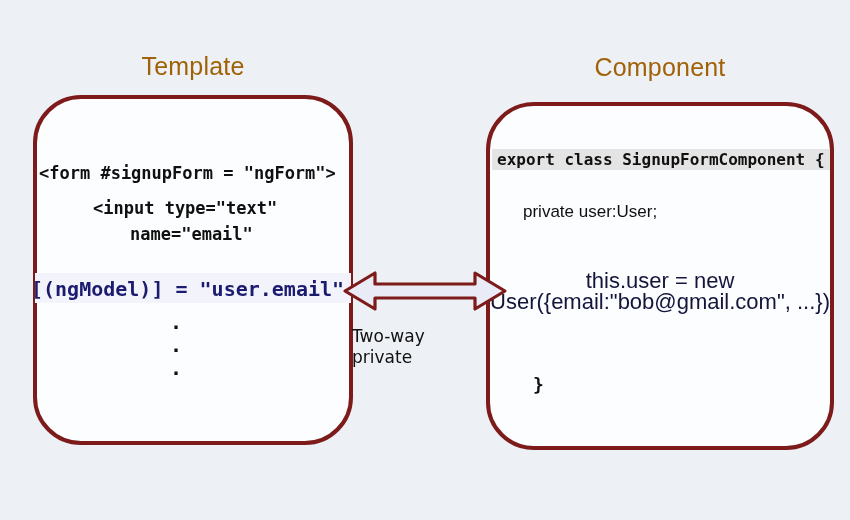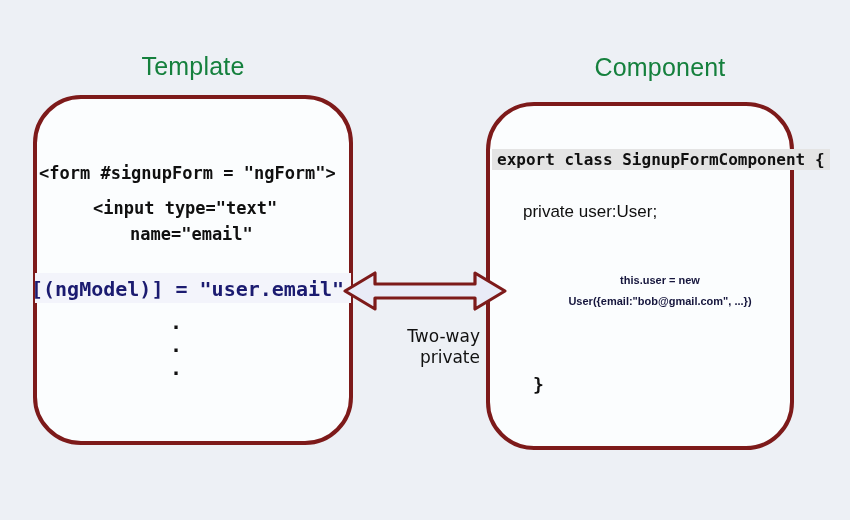--- a/index.html
+++ b/index.html
@@ -4,33 +4,33 @@
 <style>
   html,body { margin:0; padding:0; }
   .stage {
     position:relative; width:850px; height:520px;
     background:var(--background,#edf0f5);
     font-family:"Liberation Sans",sans-serif;
     overflow:hidden;
   }
   .title {
     position:absolute; text-align:center;
-    font-size:25px; color:#15803d; letter-spacing:0.2px;
+    font-size:25px; color:#a16207; letter-spacing:0.2px;
   }
   #left-title  { left:33px;  top:52px; width:320px; }
   #right-title { left:486px; top:53px; width:348px; }
 
   .panel {
     position:absolute; box-sizing:border-box;
     border:4px solid var(--box-border,#7d1a1a);
     border-radius:48px;
     background:var(--box-fill,#fbfdfe);
   }
   #left-panel  { left:33px;  top:95px;  width:320px; height:350px; }
-  #right-panel { left:486px; top:102px; width:308px; height:348px; }
+  #right-panel { left:486px; top:102px; width:348px; height:348px; }
 
   .mono { font-family:"DejaVu Sans Mono",monospace; font-weight:bold; }
   .code-line { position:absolute; white-space:pre; color:var(--code-text,#101010); }
 
   
   #line-form  { left:2px;  top:64px;  font-size:17px; }
   #line-input { left:56px; top:99px;  font-size:17px; }
   #line-name  { left:93px; top:125px; font-size:17px; }
   #ngmodel-strip {
     position:absolute; left:-2px; top:174px; width:316px; height:30px;
@@ -44,35 +44,35 @@
   #line-export {
     left:2px; top:43px; font-size:16px; line-height:21px;
     background:var(--export-highlight,#e4e4e4); padding:0 5px;
   }
   #line-private {
     position:absolute; left:33px; top:96px; white-space:pre;
     font-weight:normal; font-size:17px; color:var(--code-text,#101010);
   }
   #assign-block {
     position:absolute; left:0; top:164px; width:340px; text-align:center;
-    font-weight:bold; font-size:11px; line-height:21px;
+    font-weight:normal; font-size:22px; line-height:21px;
     color:var(--assign-text,#15153c);
   }
   #assign-block span { display:block; white-space:pre; }
   #closing-brace { left:43px; top:268px; font-size:18px; }
 
   
   #arrow { position:absolute; left:342px; top:270px; }
   .arrow-shape {
     fill:var(--arrow-fill,#e9ebf7);
     stroke:var(--box-border,#7d1a1a);
     stroke-width:3.2; stroke-linejoin:round;
   }
   #arrow-label {
-    position:absolute; left:352px; top:326px; width:128px; text-align:right;
+    position:absolute; left:352px; top:326px; width:128px; text-align:left;
     font-family:"DejaVu Sans",sans-serif; font-size:17px; line-height:21px;
     color:var(--label-text,#111111);
   }
   #arrow-label span { display:block; }
 </style>
 </head>
 <body>
 
 <div class="stage">
 

